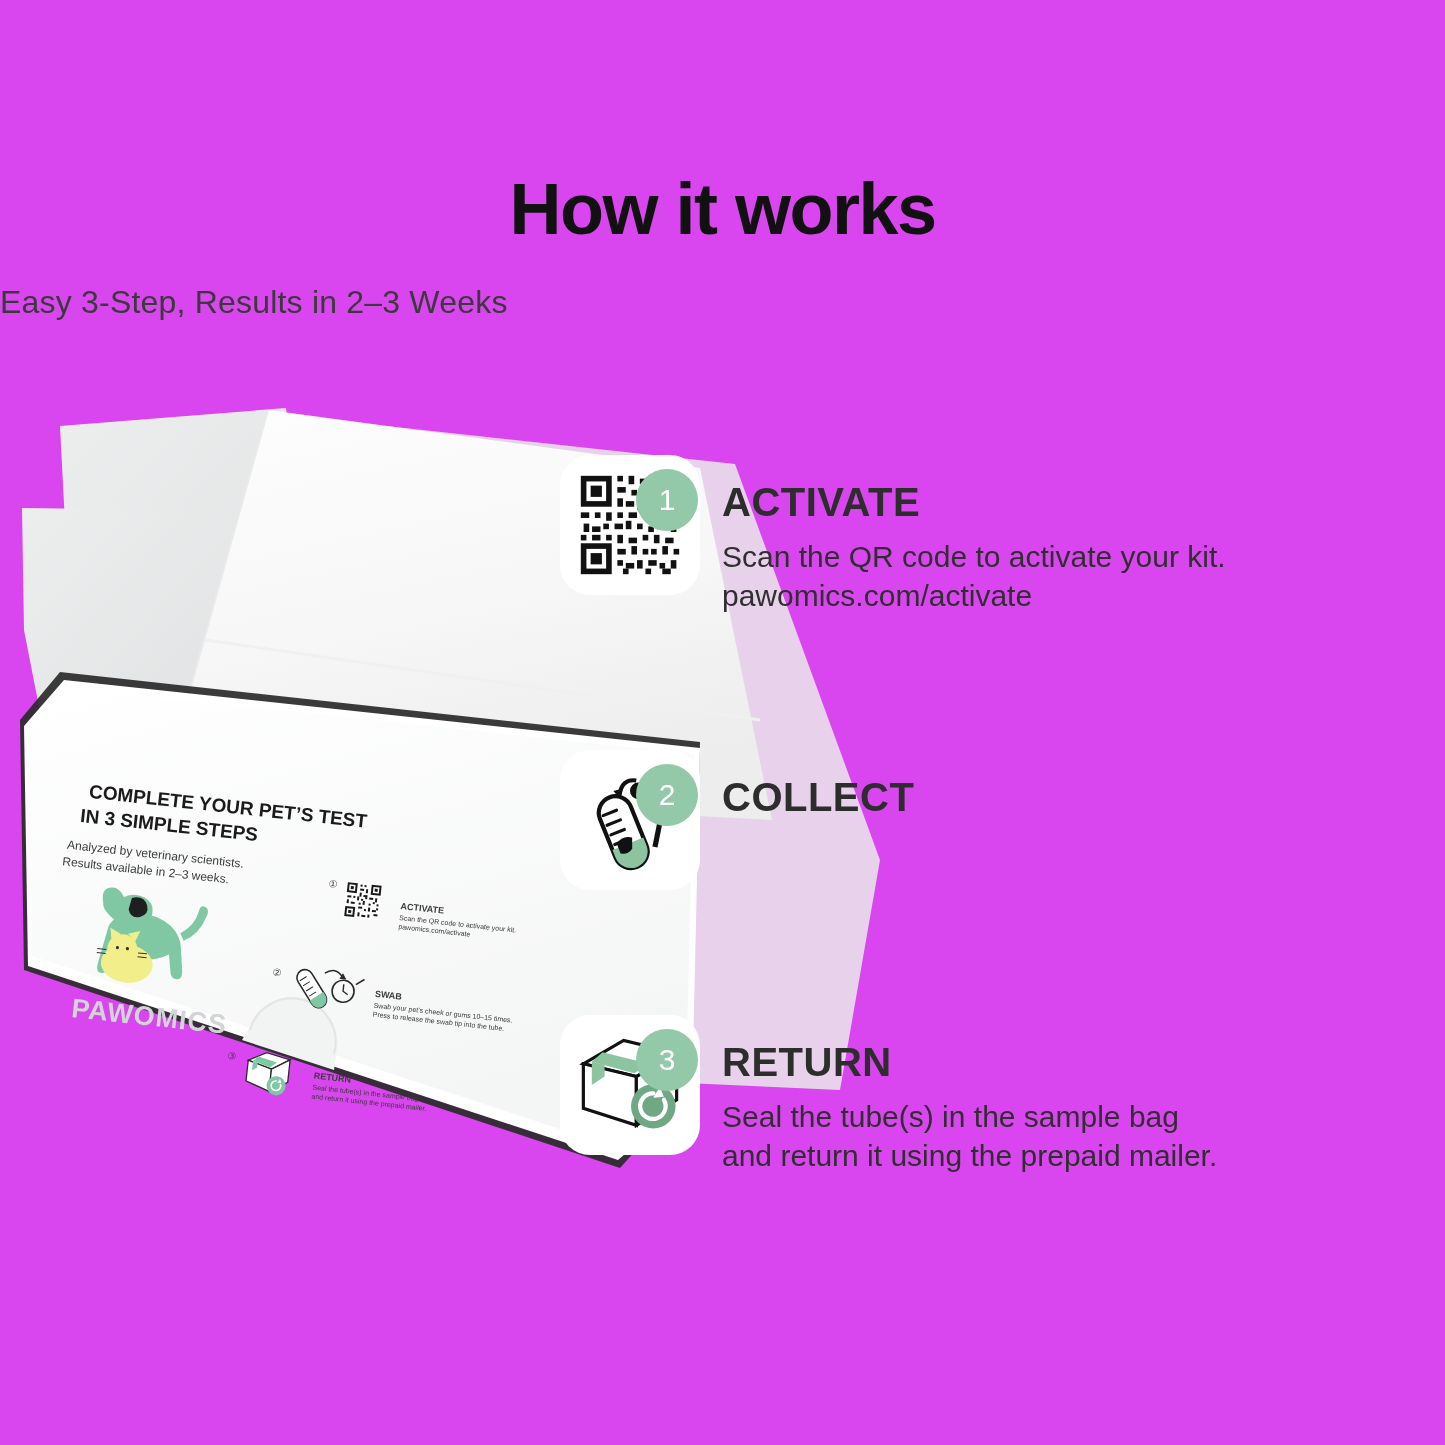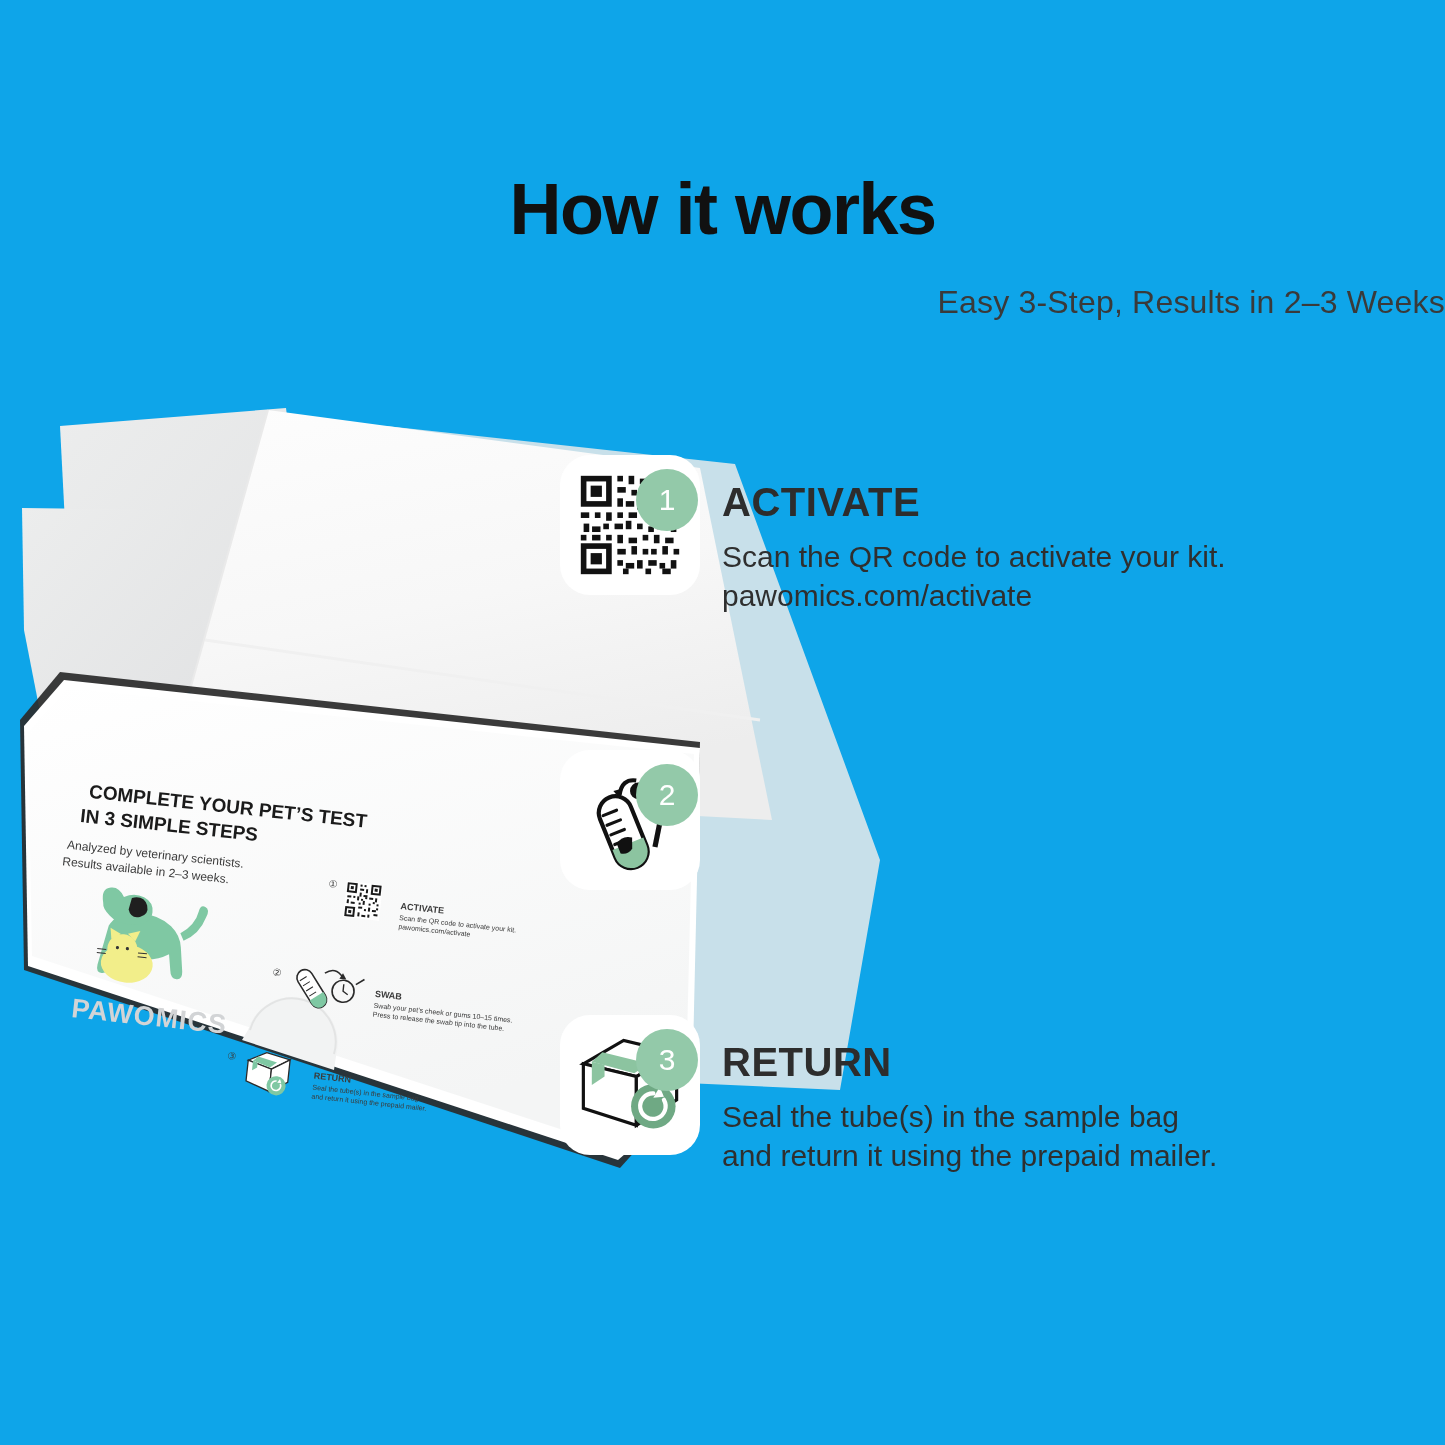--- a/index.html
+++ b/index.html
@@ -5,40 +5,40 @@
   * { box-sizing: border-box; margin: 0; padding: 0; }
   html, body {
     width: 1445px; height: 1445px;
     background: #ffffff;
     font-family: "Liberation Sans", sans-serif;
     overflow: hidden;
   }
   #stage {
     position: relative;
     width: 1445px; height: 1445px;
-    background: #0ea5e9;
+    background: #d946ef;
   }
 
   
   .page-title {
     position: absolute;
     left: 0; top: 168px;
     width: 1445px;
     text-align: center;
     font-size: 72px;
     font-weight: 800;
     letter-spacing: -1.5px;
     color: #111111;
     font-family: "Liberation Sans", sans-serif;
   }
   .page-subtitle {
     position: absolute;
     left: 0; top: 284px;
     width: 1445px;
-    text-align: right;
+    text-align: left;
     font-size: 32px;
     font-weight: 400;
     color: #3a3a3a;
     letter-spacing: 0.2px;
   }
 
   
   .photo {
     position: absolute;
     left: 0; top: 390px;
@@ -399,20 +399,21 @@
             <path d="M34 22 l8 -2 l-2 9 Z" fill="#111111"></path>
             <circle cx="58" cy="22" r="8" fill="#111111"></circle>
             <path d="M64 20 L86 8" stroke="#111111" stroke-width="4"></path>
             <path d="M80 2 l10 2 l-4 10 Z" fill="#111111"></path>
             <path d="M86 16 L74 76" stroke="#111111" stroke-width="5"></path>
           </svg>
         </span>
       </div>
       <div class="step-body">
         <div class="step-badge">2</div>
+        <div class="step-title">COLLECT</div>
       </div>
     </div>
 
     <div class="step step-3">
       <div class="icon-card">
         <span>
           <svg width="106" height="106" viewBox="0 0 100 100" xmlns="http://www.w3.org/2000/svg">
             <path d="M6 30 L44 8 L94 20 L56 42 Z" fill="#ffffff" stroke="#111111" stroke-width="3"></path>
             <path d="M6 30 L56 42 L56 88 L6 72 Z" fill="#ffffff" stroke="#111111" stroke-width="3"></path>
             <path d="M56 42 L94 20 L94 64 L56 88 Z" fill="#ffffff" stroke="#111111" stroke-width="3"></path>

